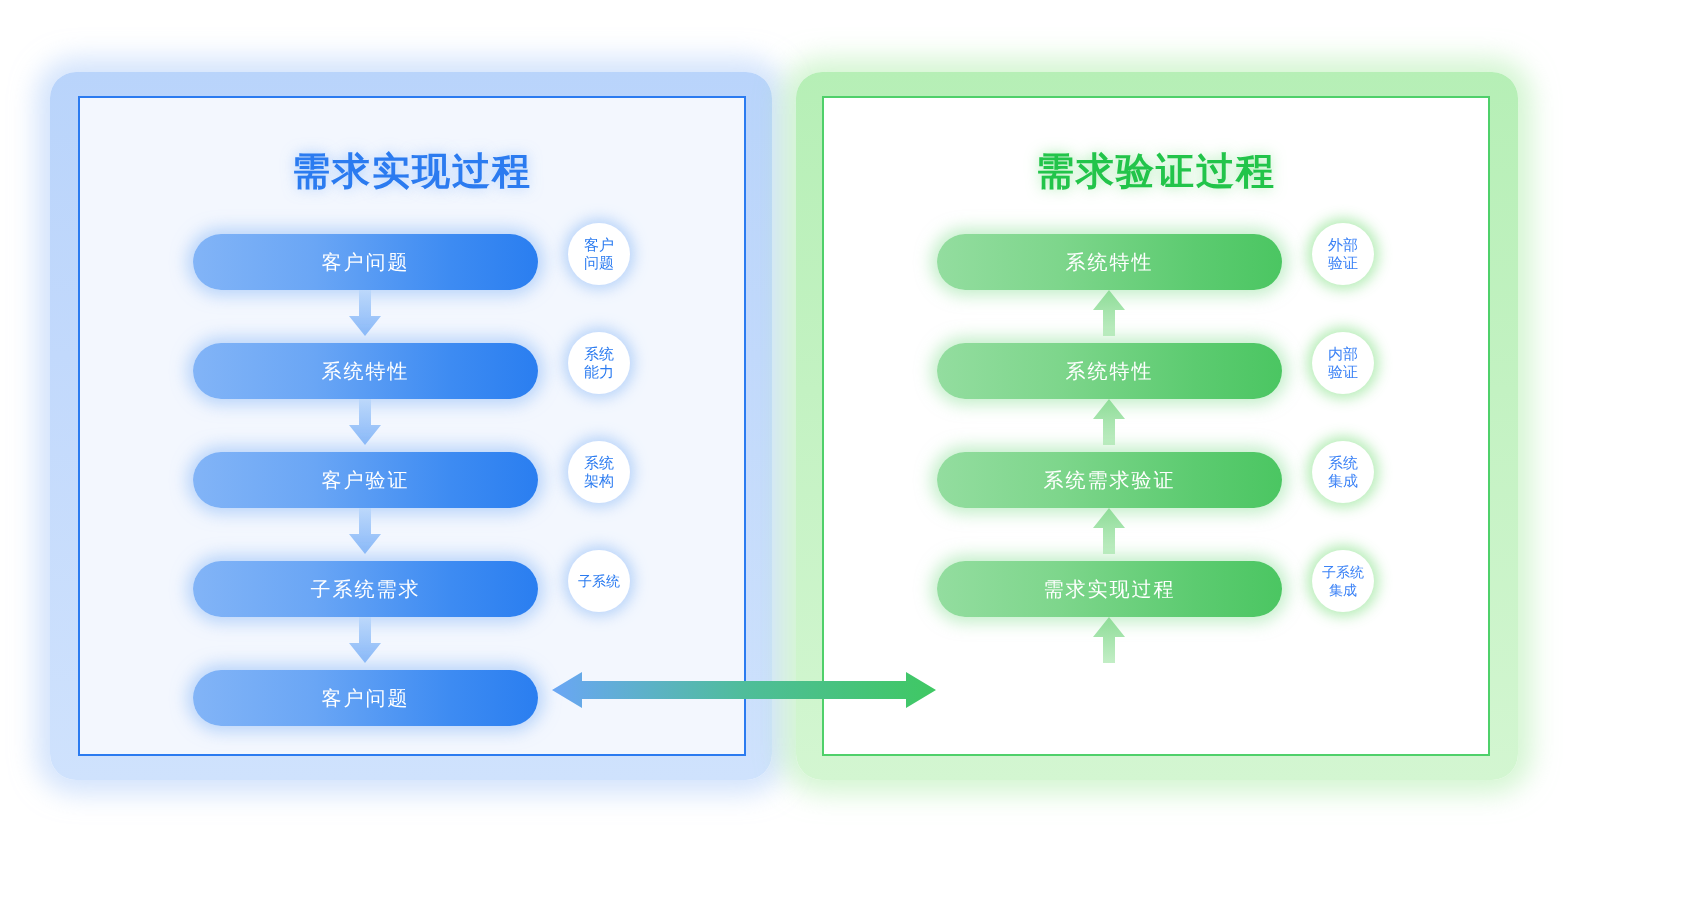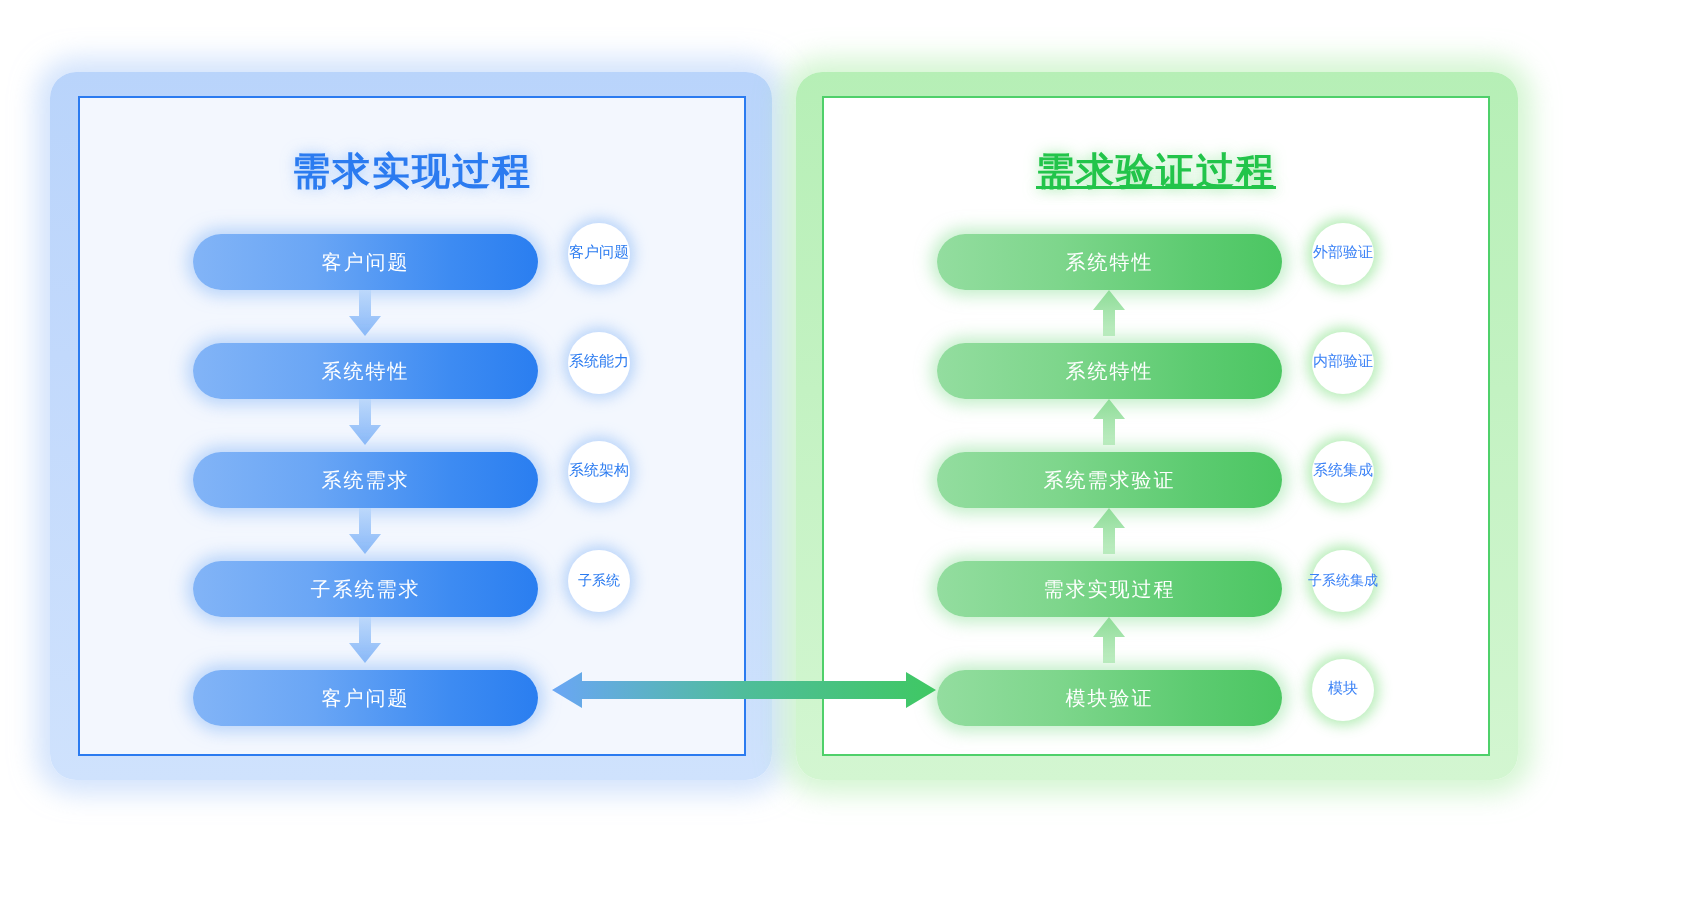--- a/index.html
+++ b/index.html
@@ -50,21 +50,21 @@
   .panel-title{
     position:absolute;
     width:668px;
     text-align:center;
     font-size:38px;
     font-weight:bold;
     letter-spacing:2px;
     top:146px;
   }
   .panel-title.blue{left:78px;color:#2b7bf0;text-shadow:0 0 14px rgba(110,170,250,.55);}
-  .panel-title.green{left:822px;color:#22c44a;text-shadow:0 0 14px rgba(120,225,130,.65);text-decoration:underline;}
+  .panel-title.green{left:822px;color:#22c44a;text-shadow:0 0 14px rgba(120,225,130,.65);}
 
   
   .row{position:absolute;height:56px;}
   .row.blue{left:193px;width:345px;}
   .row.green{left:937px;width:345px;}
 
   .pill{
     position:absolute;left:0;top:8px;
     width:345px;height:56px;
     border-radius:28px;
@@ -82,27 +82,26 @@
     background:linear-gradient(90deg,#93dd9f 0%,#7ed68c 35%,#5ccb70 75%,#4bc662 100%);
     box-shadow:0 0 16px 6px rgba(150,226,160,.55);
   }
 
   
   .badge{
     position:absolute;
     width:62px;height:62px;
     border-radius:50%;
     background:#ffffff;
-    display:flex;flex-direction:row;
+    display:flex;flex-direction:column;
     align-items:center;justify-content:center;
     font-size:15px;line-height:18px;
     text-align:left;
     box-sizing:border-box;
     white-space:nowrap;
-    font-family:Liberation Mono, monospace;
   }
   .badge.blue{
     left:375px;top:-3px;
     color:#2b7bf0;
     box-shadow:0 0 13px 5px rgba(170,203,248,.75);
   }
   .badge.green{
     left:375px;top:-3px;
     color:#3b82f6;
     box-shadow:0 0 13px 5px rgba(170,234,172,.85);
@@ -161,21 +160,21 @@
     </div>
   </div>
 
   <div class="steparrow" style="left:348px;top:399px">
     <svg width="34" height="46" viewBox="0 0 34 46">
       <path d="M11 0 h12 v26 h10 L17 46 L1 26 h10 Z" fill="url(#bgrad1)"></path>
     </svg>
   </div>
 
   <div class="row blue" style="top:444px">
-    <div class="pill blue">系统需求</div>
+    <div class="pill blue">客户验证</div>
     <div class="badge blue">
       <span>系统</span>
       <span>架构</span>
     </div>
   </div>
 
   <div class="steparrow" style="left:348px;top:508px">
     <svg width="34" height="46" viewBox="0 0 34 46">
       <path d="M11 0 h12 v26 h10 L17 46 L1 26 h10 Z" fill="url(#bgrad1)"></path>
     </svg>
@@ -257,26 +256,20 @@
       <span>集成</span>
     </div>
   </div>
 
   <div class="steparrow" style="left:1092px;top:617px">
     <svg width="34" height="46" viewBox="0 0 34 46">
       <path d="M17 0 L33 20 h-10 v26 h-12 V20 H1 Z" fill="url(#ggrad1)"></path>
     </svg>
   </div>
 
-  <div class="row green" style="top:662px">
-    <div class="pill green">模块验证</div>
-    <div class="badge green">
-      <span>模块</span>
-    </div>
-  </div>
 
   <div id="cross-arrow">
     <svg width="384" height="52" viewBox="0 0 384 52">
       <defs>
         <linearGradient id="crossgrad" x1="0" y1="0" x2="1" y2="0">
           <stop offset="0%" stop-color="#6aa6f5"></stop>
           <stop offset="50%" stop-color="#4fbd9a"></stop>
           <stop offset="100%" stop-color="#3fc863"></stop>
         </linearGradient>
       </defs>

